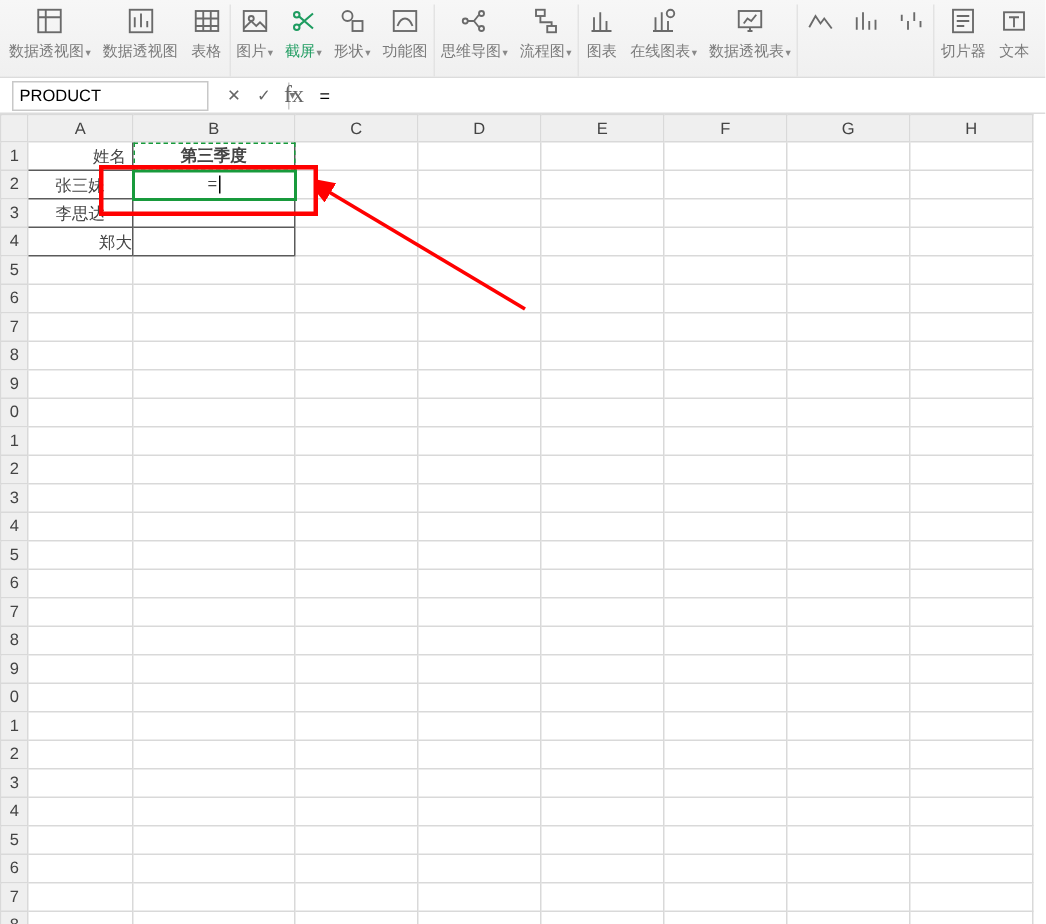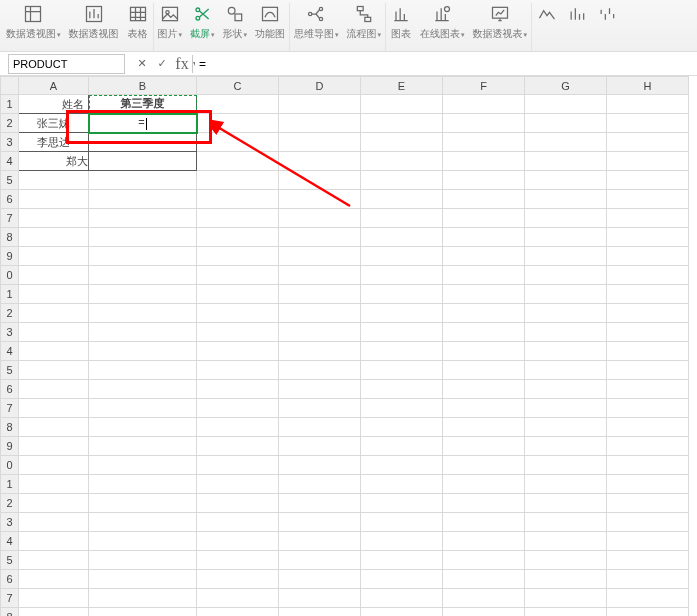--- a/index.html
+++ b/index.html
@@ -9,21 +9,21 @@
   .rgroup:last-child{border-right:none;}
   .ricon{width:22px;height:22px;display:flex;align-items:center;justify-content:center;color:#6a6a6a;}
   .ricon svg{width:20px;height:20px;}
   .rrow{display:flex;gap:8px;}
   .rstack{display:flex;flex-direction:column;align-items:center;gap:0px;}
   .rlabel{font-size:10px;color:#7a7a7a;margin-top:2px;white-space:nowrap;}
   .dd{font-size:7px;color:#888;margin-left:1px;}
   .hl .ricon{color:#1e9c60;}
   .hl .rlabel{color:#1e9c60;}
   .namebox-row{height:24px;background:#fff;border-bottom:1px solid #dcdcdc;display:flex;align-items:center;}
-  .namebox{width:117px;height:20px;border:1px solid #c8c8c8;margin:0 4px 0 8px;display:flex;align-items:center;background:#fff;gap:33px;}
+  .namebox{width:131px;height:20px;border:1px solid #c8c8c8;margin:0 4px 0 8px;display:flex;align-items:center;background:#fff;gap:33px;}
   .namebox input{flex:1;border:none;outline:none;font-size:11px;padding:0 4px;height:18px;background:transparent;}
   .namebox .ddbtn{width:14px;height:18px;border-left:1px solid #c8c8c8;display:flex;align-items:center;justify-content:center;color:#777;font-size:8px;}
   .fxbtns{display:flex;align-items:center;gap:6px;margin:0 6px;color:#666;}
   .fxbtns span{cursor:pointer;width:14px;text-align:center;}
   .fxlbl{font-family:"Times New Roman",serif;font-size:16px;}
   .fxinput{flex:1;border:none;outline:none;font-size:12px;padding:0 4px;}
   .grid-wrap{position:relative;height:540px;overflow:hidden;background:#fff;}
   table.sheet{border-collapse:collapse;table-layout:fixed;}
   .sheet th,.sheet td{border:1px solid #d9d9d9;font-size:11px;font-weight:normal;color:#444;overflow:hidden;white-space:nowrap;text-align:center;}
   .sheet thead th{background:#efefef;height:18px;position:sticky;top:0;}
@@ -197,20 +197,42 @@
         <div class="ricon">
             <svg viewBox="0 0 24 24" fill="none" stroke="currentColor" stroke-width="1.5">
               <path d="M5 12V7m5 5v7m5-7V5m5 7v5"></path>
             </svg>
           </div>
         <div class="rlabel" style="visibility:hidden">–</div>
       </div>
     </div>
   </div>
 
+  <div class="rgroup">
+    <div class="rrow">
+      <div class="rstack">
+        <div class="ricon">
+            <svg viewBox="0 0 24 24" fill="none" stroke="currentColor" stroke-width="1.5">
+              <rect x="4" y="3" width="16" height="18"></rect>
+              <path d="M7 8h10M7 12h10M7 16h6"></path>
+            </svg>
+          </div>
+        <div class="rlabel">切片器</div>
+      </div>
+      <div class="rstack">
+        <div class="ricon">
+            <svg viewBox="0 0 24 24" fill="none" stroke="currentColor" stroke-width="1.5">
+              <rect x="4" y="5" width="16" height="14"></rect>
+              <path d="M8 9h8M12 9v8"></path>
+            </svg>
+          </div>
+        <div class="rlabel">文本</div>
+      </div>
+    </div>
+  </div>
 </div>
 
 <div class="namebox-row">
   <div class="namebox">
     <input value="PRODUCT" style="">
     <div class="ddbtn">▾</div>
   </div>
   <div class="fxbtns">
     <span>✕</span>
     <span>✓</span>

